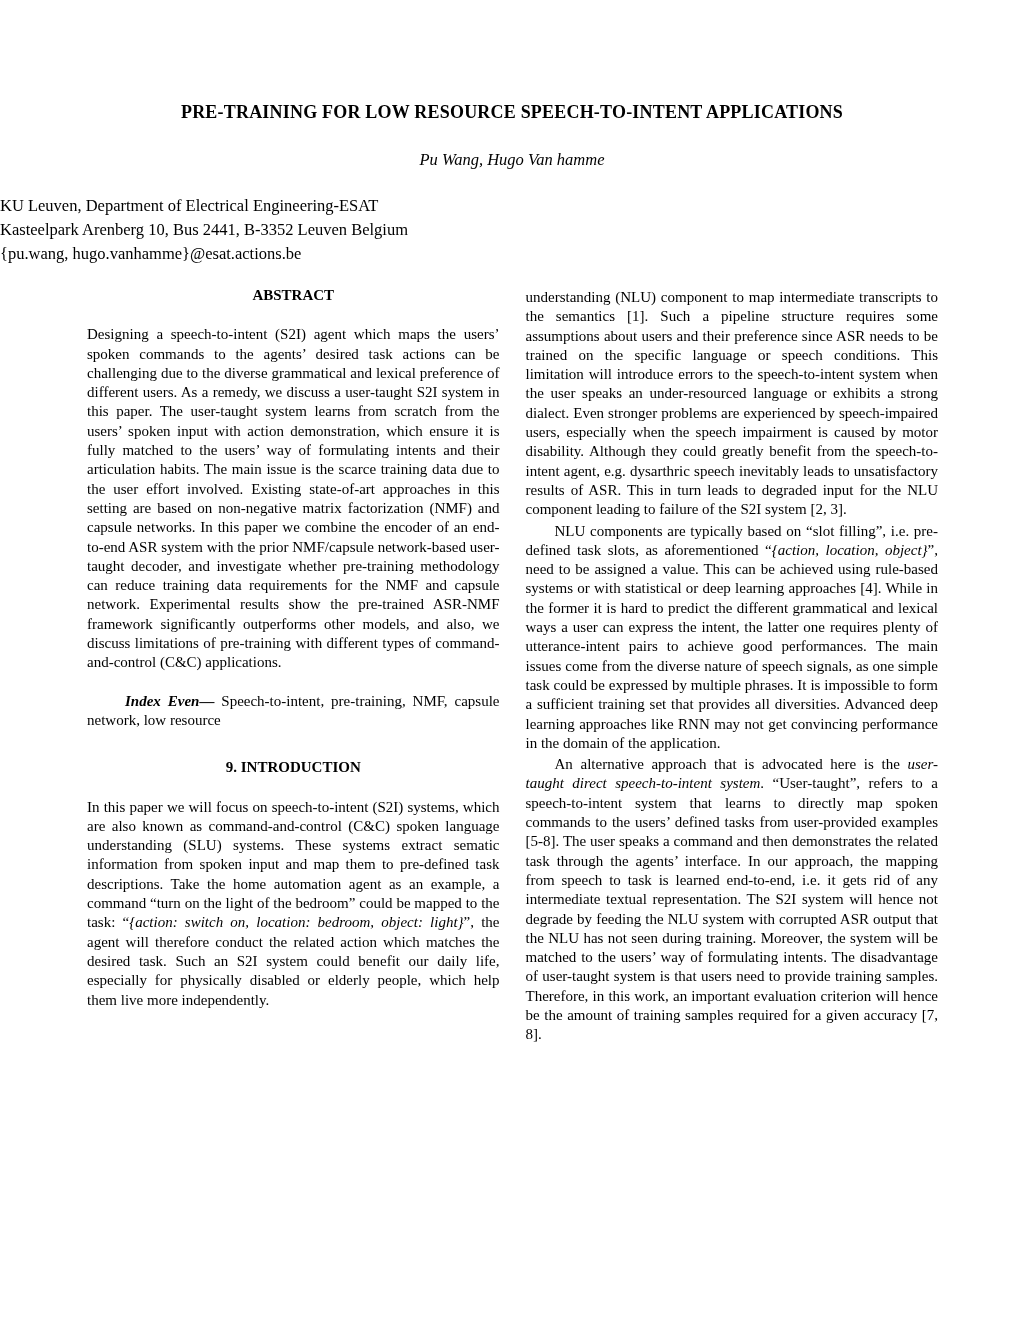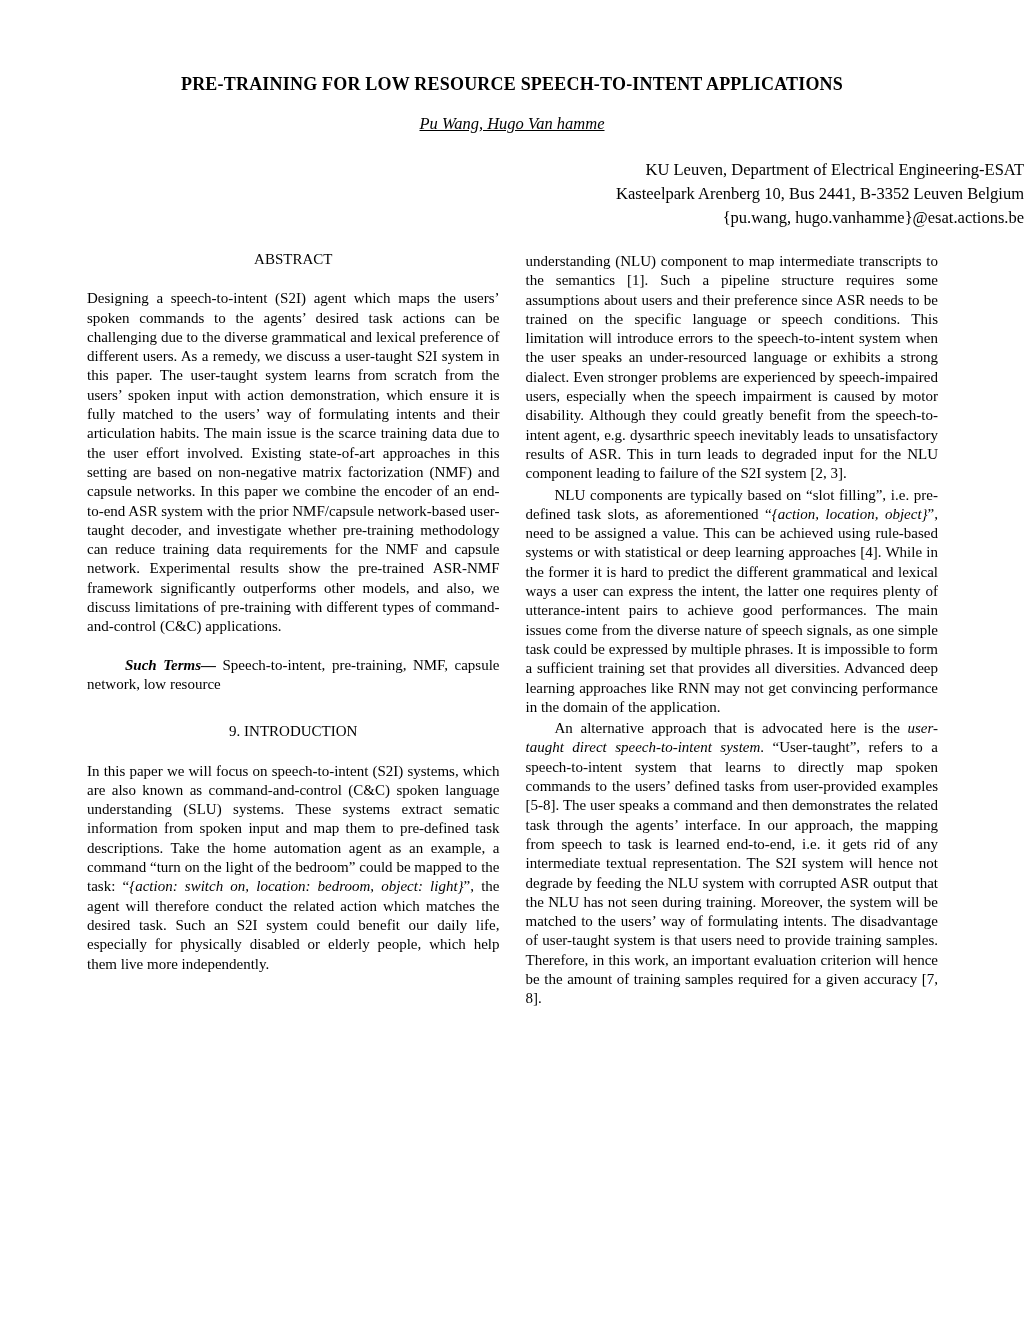--- a/index.html
+++ b/index.html
@@ -8,61 +8,60 @@
     background: #ffffff;
   }
   .page {
     position: relative;
     width: 1024px;
     height: 1325px;
     background: #ffffff;
     color: #000000;
     font-family: "Liberation Serif", "DejaVu Serif", serif;
     box-sizing: border-box;
-    padding-top: 74px;
+    padding-top: 102px;
     overflow: hidden;
   }
   .title {
     margin: 0;
     text-align: center;
     font-size: 18px;
     font-weight: bold;
     letter-spacing: 0.2px;
     line-height: 21px;
   }
   .authors {
-    margin-top: 19px;
+    margin-top: 27px;
     text-align: center;
     font-style: italic;
     font-size: 16.5px;
     line-height: 20px;
-    text-decoration: underline;
   }
   .affiliation {
     margin-top: 24px;
-    text-align: right;
+    text-align: left;
     font-size: 16.5px;
     line-height: 24px;
   }
   .columns {
     display: flex;
     gap: 22px;
     margin: 20px 84px 0 85px;
     font-size: 15px;
     line-height: 19.3px;
     text-align: justify;
   }
   .col {
     flex: 1 1 0;
     min-width: 0;
   }
   .col-heading {
     margin: 0 0 20px 0;
     text-align: center;
-    font-weight: normal;
+    font-weight: bold;
     font-size: 15px;
     line-height: 19.3px;
   }
   .intro-heading {
     margin: 28px 0 20px 0;
   }
   p {
     margin: 2px;
   }
   .index-terms {
@@ -89,21 +88,21 @@
     <div>KU Leuven, Department of Electrical Engineering-ESAT</div>
     <div>Kasteelpark Arenberg 10, Bus 2441, B-3352 Leuven Belgium</div>
     <div>{pu.wang, hugo.vanhamme}@esat.actions.be</div>
   </div>
 
   <div class="columns">
 
     <div class="col">
       <h2 class="col-heading">ABSTRACT</h2>
       <p><span>Designing a speech-to-intent (S2I) agent which maps the users’ spoken commands to the agents’ desired task actions can be challenging due to the diverse grammatical and lexical preference of different users. As a remedy, we discuss a user-taught S2I system in this paper. The user-taught system learns from scratch from the users’ spoken input with action demonstration, which ensure it is fully matched to the users’ way of formulating intents and their articulation habits. The main issue is the scarce training data due to the user effort involved. Existing state-of-art approaches in this setting are based on non-negative matrix factorization (NMF) and capsule networks. In this paper we combine the encoder of an end-to-end ASR system with the prior NMF/capsule network-based user-taught decoder, and investigate whether pre-training methodology can reduce training data requirements for the NMF and capsule network. Experimental results show the pre-trained ASR-NMF framework significantly outperforms other models, and also, we discuss limitations of pre-training with different types of command-and-control (C&amp;C) applications.</span></p>
-      <p class="index-terms"><span style="font-style: italic; font-weight: bold;">Such Terms—</span><span> Speech-to-intent, pre-training, NMF, capsule network, low resource</span></p>
+      <p class="index-terms"><span style="font-style: italic; font-weight: bold;">Index Even—</span><span> Speech-to-intent, pre-training, NMF, capsule network, low resource</span></p>
       <h2 class="col-heading intro-heading">9. INTRODUCTION</h2>
       <p><span>In this paper we will focus on speech-to-intent (S2I) systems, which are also known as command-and-control (C&amp;C) spoken language understanding (SLU) systems. These systems extract sematic information from spoken input and map them to pre-defined task descriptions. Take the home automation agent as an example, a command “turn on the light of the bedroom” could be mapped to the task: “</span><span style="font-style: italic;">{action: switch on, location: bedroom, object: light}</span><span>”, the agent will therefore conduct the related action which matches the desired task. Such an S2I system could benefit our daily life, especially for physically disabled or elderly people, which help them live more independently.</span></p>
     </div>
 
     <div class="col">
       <p><span>understanding (NLU) component to map intermediate transcripts to the semantics [1]. Such a pipeline structure requires some assumptions about users and their preference since ASR needs to be trained on the specific language or speech conditions. This limitation will introduce errors to the speech-to-intent system when the user speaks an under-resourced language or exhibits a strong dialect. Even stronger problems are experienced by speech-impaired users, especially when the speech impairment is caused by motor disability. Although they could greatly benefit from the speech-to-intent agent, e.g. dysarthric speech inevitably leads to unsatisfactory results of ASR. This in turn leads to degraded input for the NLU component leading to failure of the S2I system [2, 3].</span></p>
       <p class="indented"><span>NLU components are typically based on “slot filling”, i.e. pre-defined task slots, as aforementioned “</span><span style="font-style: italic;">{action, location, object}</span><span>”, need to be assigned a value. This can be achieved using rule-based systems or with statistical or deep learning approaches [4]. While in the former it is hard to predict the different grammatical and lexical ways a user can express the intent, the latter one requires plenty of utterance-intent pairs to achieve good performances. The main issues come from the diverse nature of speech signals, as one simple task could be expressed by multiple phrases. It is impossible to form a sufficient training set that provides all diversities. Advanced deep learning approaches like RNN may not get convincing performance in the domain of the application.</span></p>
       <p class="indented"><span>An alternative approach that is advocated here is the </span><span style="font-style: italic;">user-taught direct speech-to-intent system</span><span>. “User-taught”, refers to a speech-to-intent system that learns to directly map spoken commands to the users’ defined tasks from user-provided examples [5-8]. The user speaks a command and then demonstrates the related task through the agents’ interface. In our approach, the mapping from speech to task is learned end-to-end, i.e. it gets rid of any intermediate textual representation. The S2I system will hence not degrade by feeding the NLU system with corrupted ASR output that the NLU has not seen during training. Moreover, the system will be matched to the users’ way of formulating intents. The disadvantage of user-taught system is that users need to provide training samples. Therefore, in this work, an important evaluation criterion will hence be the amount of training samples required for a given accuracy [7, 8].</span></p>
     </div>
 

